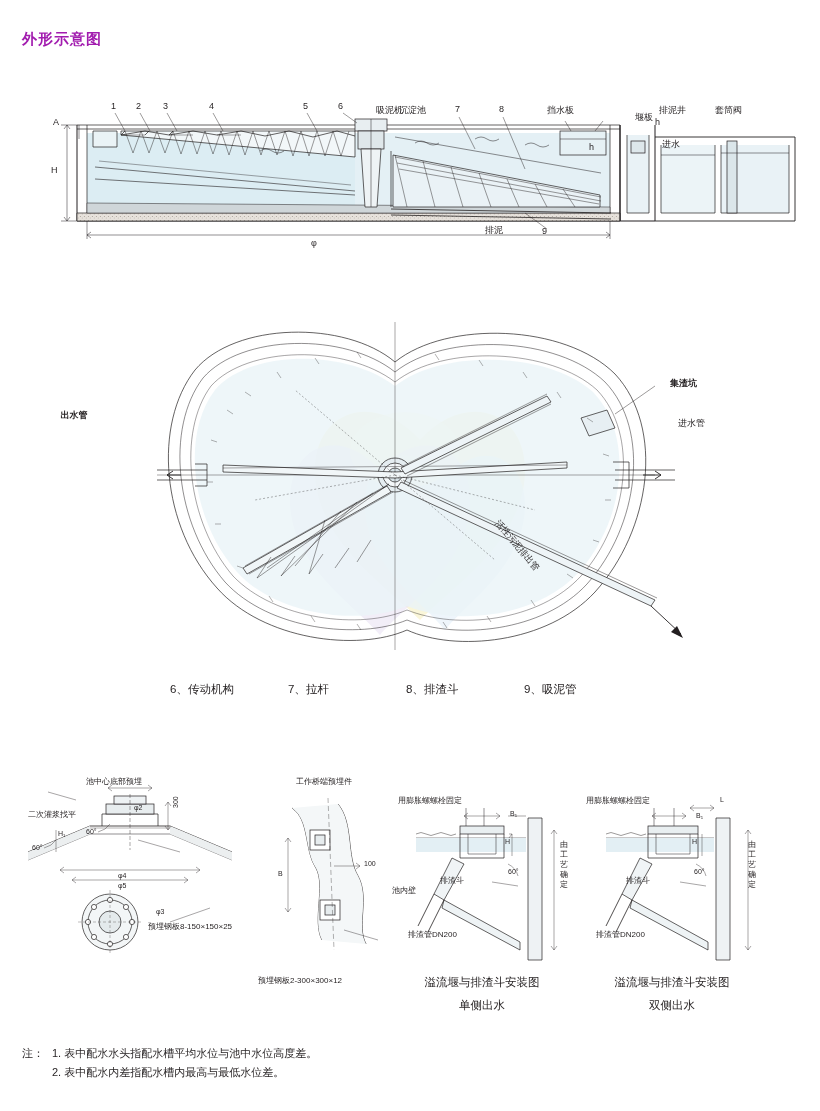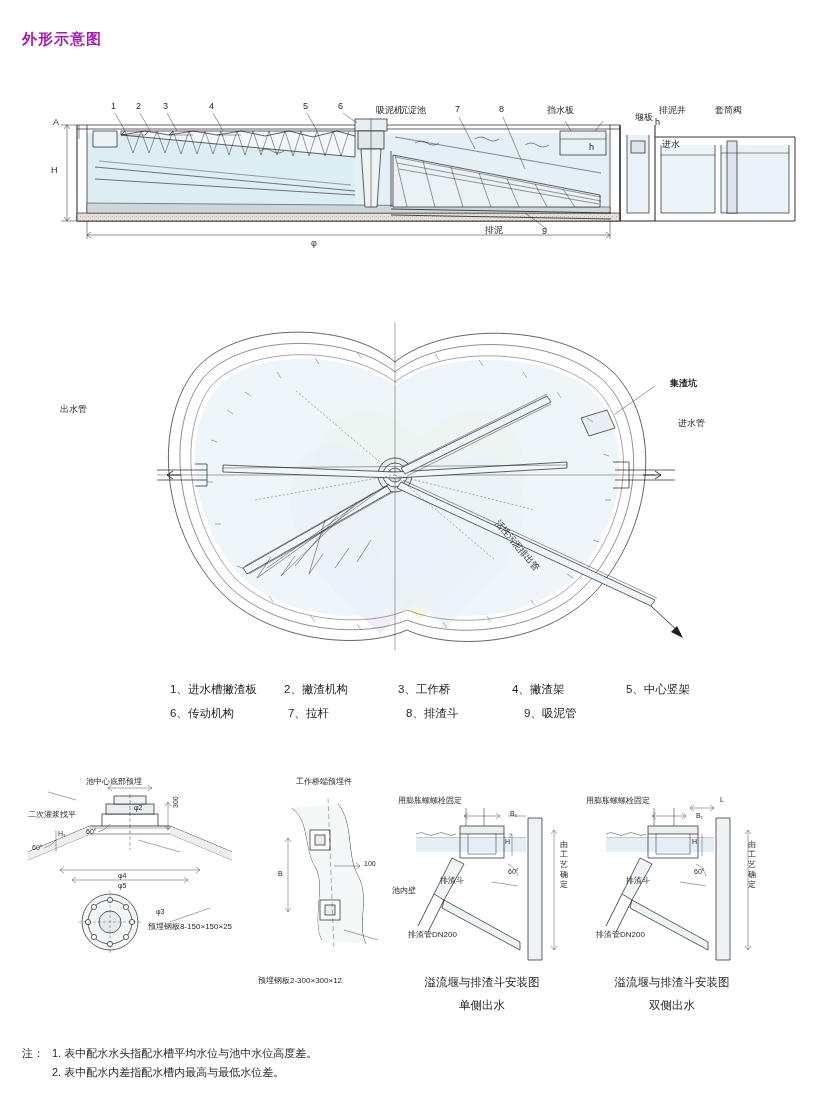--- a/index.html
+++ b/index.html
@@ -291,34 +291,27 @@
       <g stroke-width="0.35">
         <path d="M132 110 L138 114 M150 92 L156 96 M182 72 L186 78 M220 58 L224 64 M262 52 L266 58
                  M340 54 L344 60 M384 60 L388 66 M428 72 L432 78 M462 92 L466 98 M492 118 L498 122
                  M508 154 L514 156 M510 200 L516 200 M498 240 L504 242 M472 274 L478 278 M436 300 L440 306
                  M392 316 L396 322 M348 322 L352 328 M262 324 L266 330 M216 316 L220 322 M174 296 L178 302
                  M142 266 L148 268 M120 224 L126 224 M112 182 L118 182 M116 140 L122 142"></path>
       </g>
     </g>
   </svg>
 
-  <div class="lbl" style="left:-35px; top:104px; line-height:1.3; white-space:normal; width:28px; ">出水管</div>
+  <div class="lbl" style="left:-35px; top:110px; line-height:1.3; white-space:normal; width:28px; text-align:center;font-weight:bold;">出水管</div>
   <div class="lbl" style="left:575px; top:78px;font-weight:bold;">集渣坑</div>
   <div class="lbl" style="left:583px; top:118px;">进水管</div>
   <div class="lbl" style="left:406px; top:218px; transform:rotate(50deg); transform-origin:left top;">活性污泥排出管</div>
 </div>
 
 <div class="legend">
-  <div class="legend-row">
-    <span class="legend-item">1、进水槽撇渣板</span>
-    <span class="legend-item">2、撇渣机构</span>
-    <span class="legend-item">3、工作桥</span>
-    <span class="legend-item">4、撇渣架</span>
-    <span class="legend-item">5、中心竖架</span>
-  </div>
   <div class="legend-row">
     <span class="legend-item">6、传动机构</span>
     <span class="legend-item">7、拉杆</span>
     <span class="legend-item">8、排渣斗</span>
     <span class="legend-item">9、吸泥管</span>
   </div>
 </div>
 
 <div id="fig-details">
   <svg width="780" height="225" viewBox="0 0 780 225">

